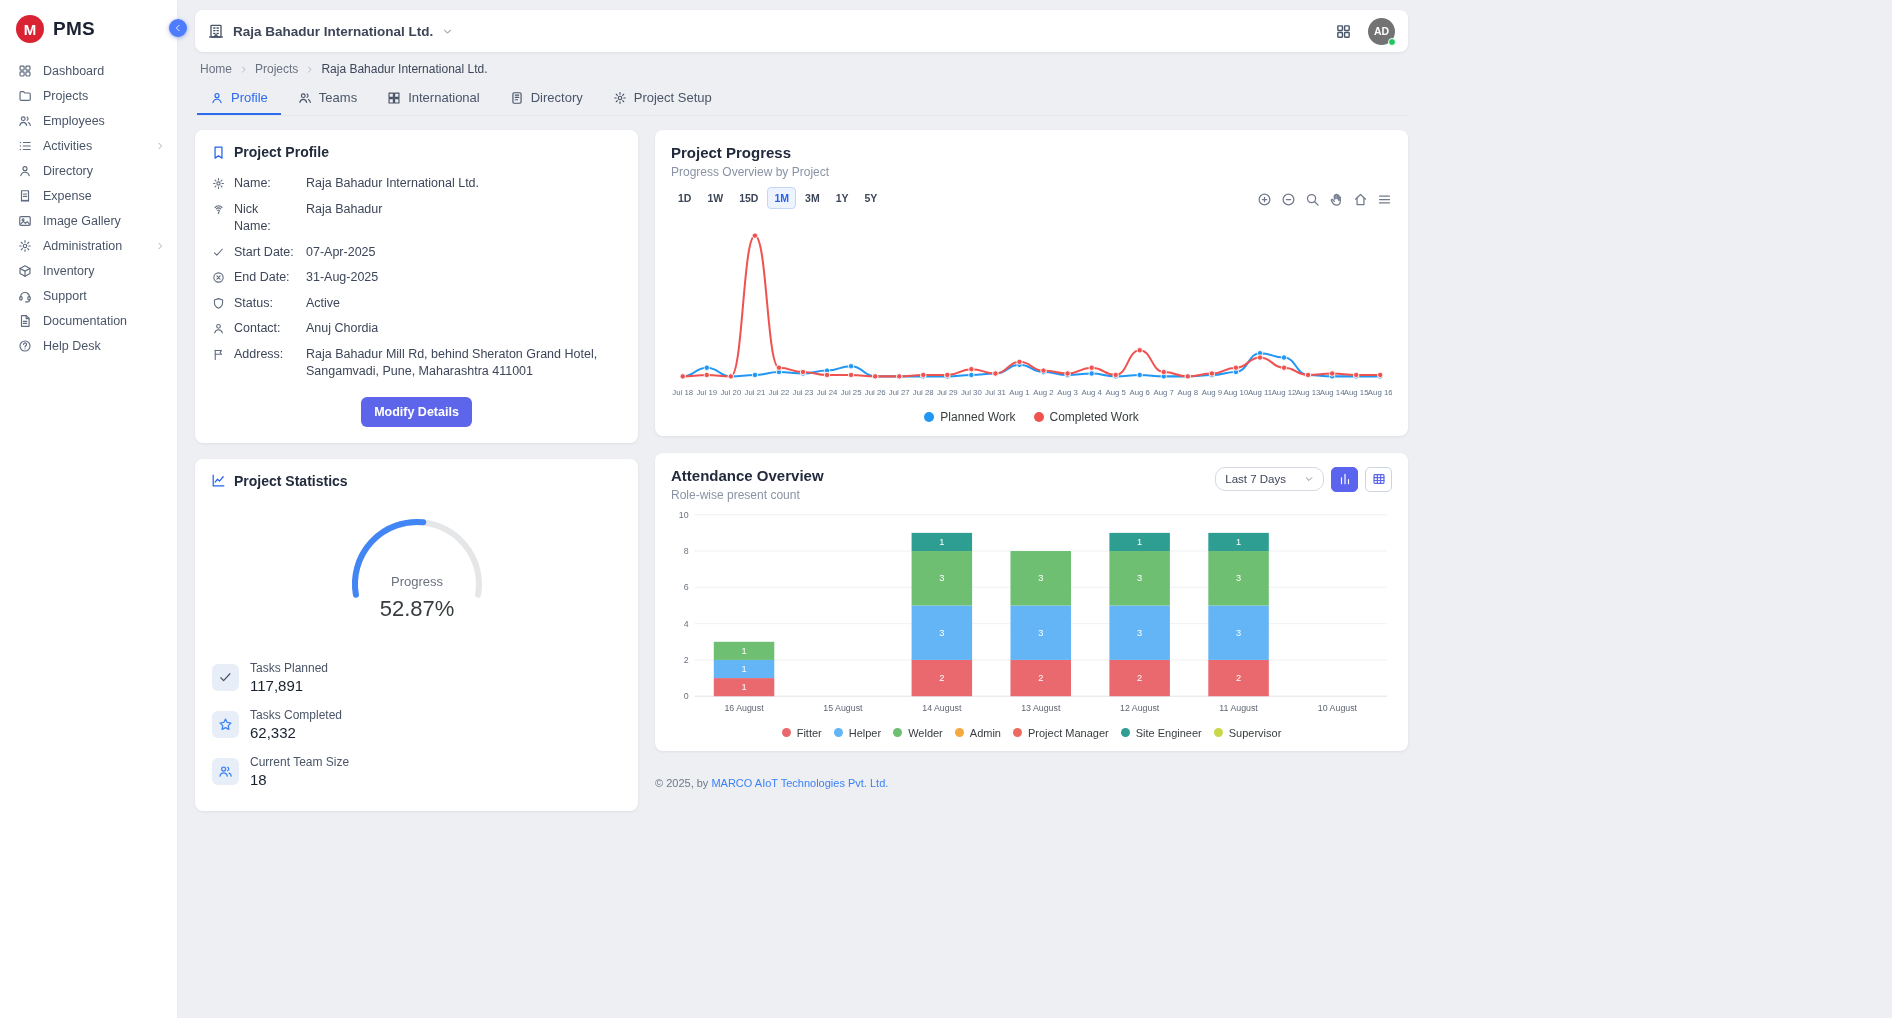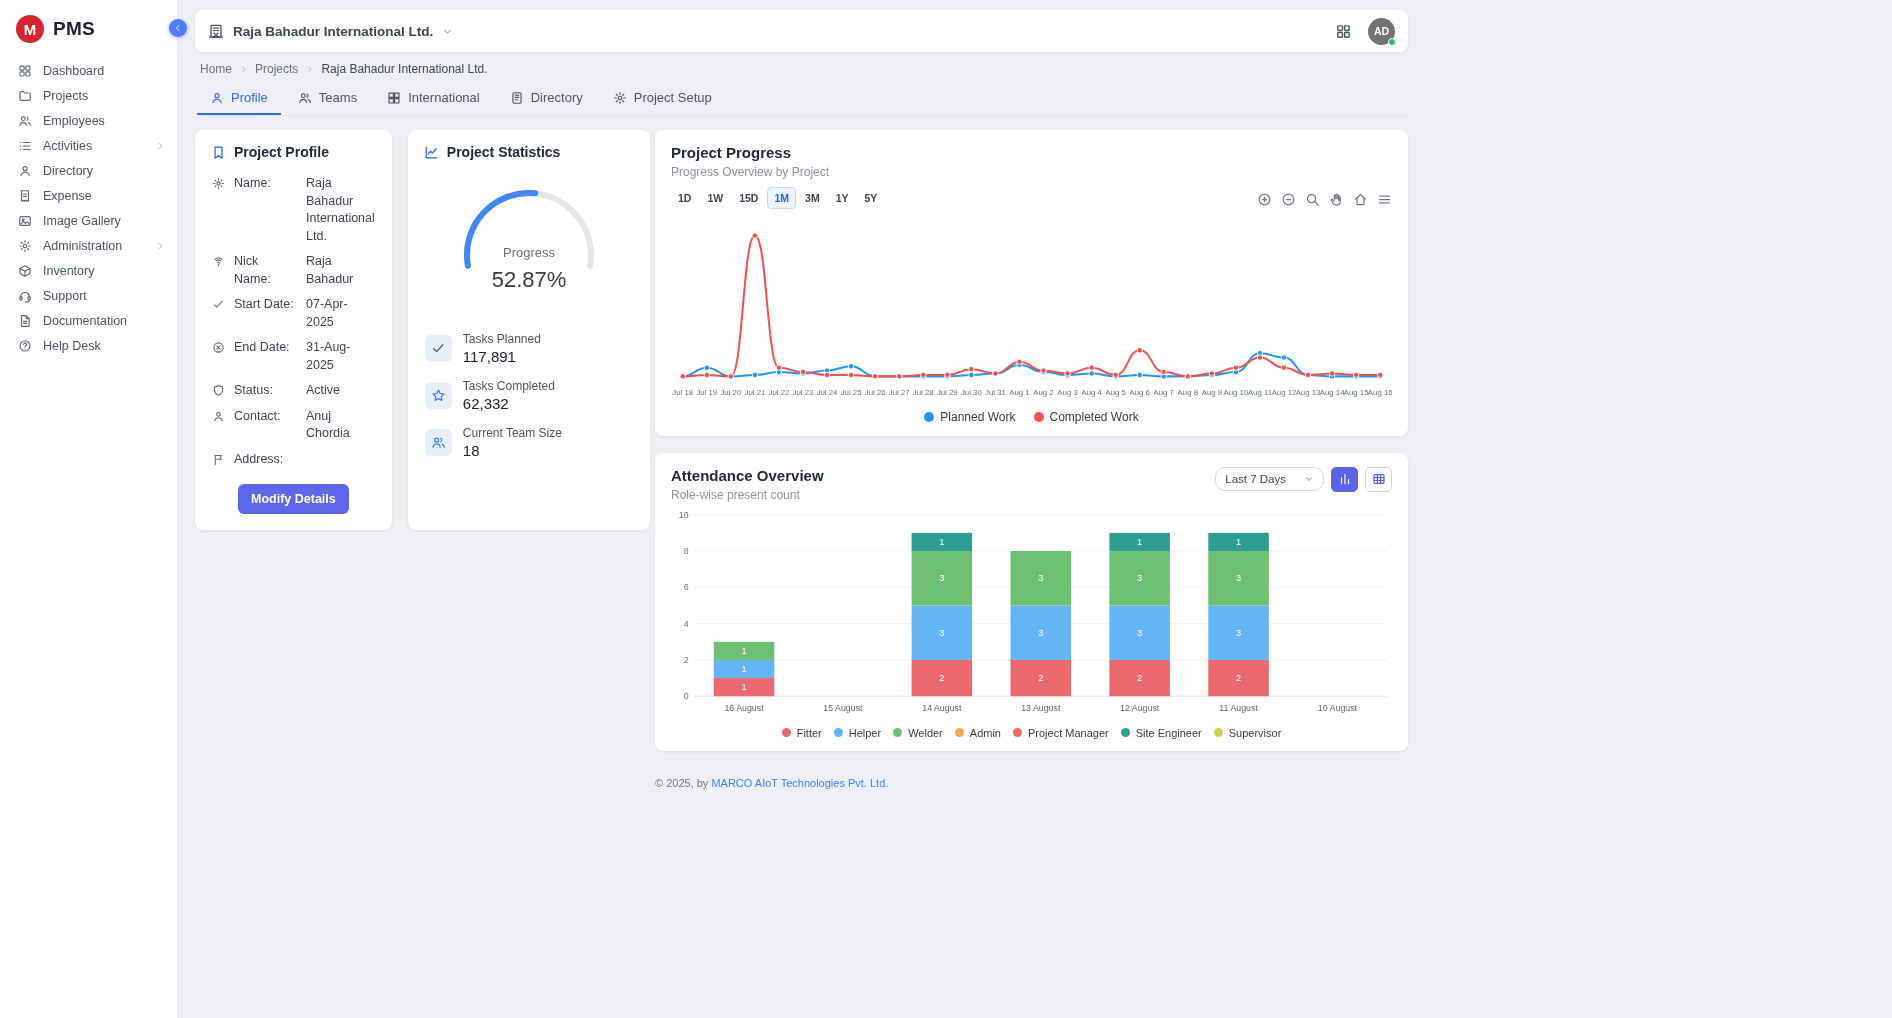--- a/index.html
+++ b/index.html
@@ -40,21 +40,21 @@
 .breadcrumb .sep{width:9px;height:9px;color:#9aa3b2}
 .crumb{cursor:pointer}
 .crumb.current{color:#3d4659;cursor:default}
 
 .tabs{display:flex;gap:4px;margin-top:5px;border-bottom:1px solid #e3e6eb;padding-left:2px}
 .tab{display:flex;align-items:center;gap:7px;padding:9px 13px 8px;font-size:13px;color:#4a5568;border-bottom:2px solid transparent;cursor:pointer}
 .tab .icon{width:14px;height:14px}
 .tab.active{color:#2f6bed;border-bottom-color:#2f6bed}
 
 .grid{display:flex;gap:17px;margin-top:14px;align-items:flex-start}
-.left-col{width:443px;flex:none;display:flex;gap:16px}
+.left-col{width:443px;flex:none;display:flex;flex-direction:column;gap:16px}
 .right-col{flex:1;display:flex;flex-direction:column;gap:17px}
 
 .card-title{display:flex;align-items:center;gap:8px;margin-bottom:11px}
 .card-title .icon{width:15px;height:15px;color:#2563eb}
 .card-title h3{font-size:14px;font-weight:700;color:#222b3d}
 
 .profile-card{padding:14px 16px 16px}
 .p-field{display:flex;gap:9px;font-size:12.5px;color:#3d4659;padding:4px 1px;line-height:1.4}
 .p-field .icon{width:13px;height:13px;color:#5f6b7e;margin-top:2px}
 .f-label{width:63px;flex:none}
@@ -425,20 +425,21 @@
                 <span class="f-value">Anuj Chordia</span>
               </div>
               <div class="p-field">
                 <span class="icon">
                   <svg viewBox="0 0 24 24" fill="none" stroke="currentColor" stroke-width="2" stroke-linecap="round" stroke-linejoin="round">
                     <path d="M6 21V4"></path>
                     <path d="M6 4.5h11.5L15 8l2.5 3.5H6"></path>
                   </svg>
                 </span>
                 <span class="f-label">Address:</span>
+                <span class="f-value">Raja Bahadur Mill Rd, behind Sheraton Grand Hotel, Sangamvadi, Pune, Maharashtra 411001</span>
               </div>
             </div>
           <div class="btn-row">
             <button class="primary-btn">Modify Details</button>
           </div>
         </section>
 
         <section class="card stats-card">
           <div class="card-title">
             <span class="icon">

